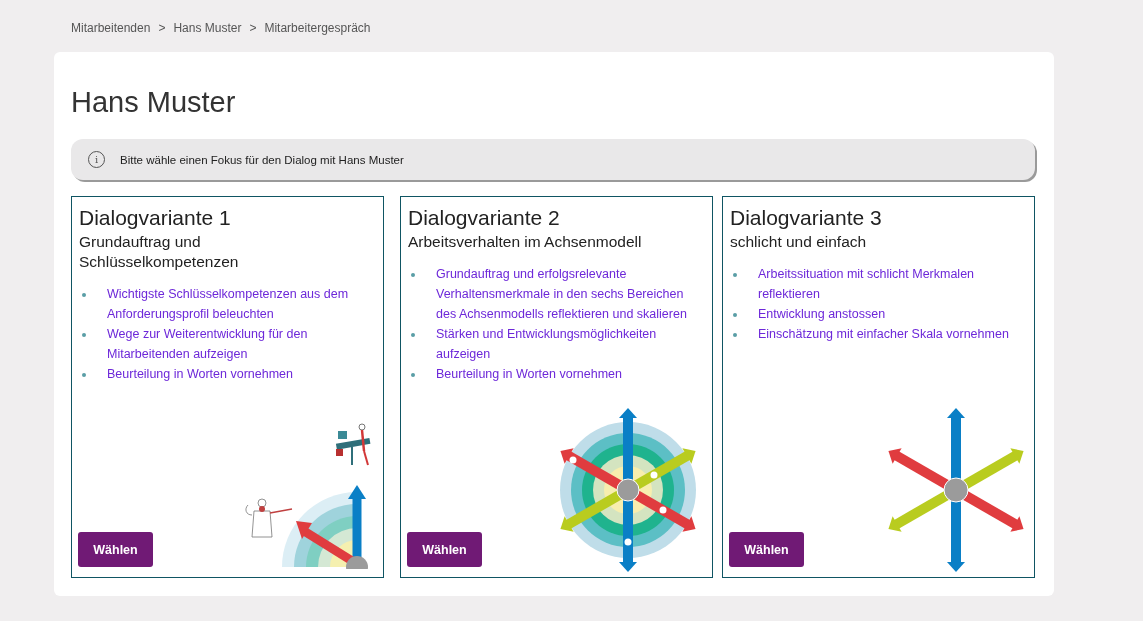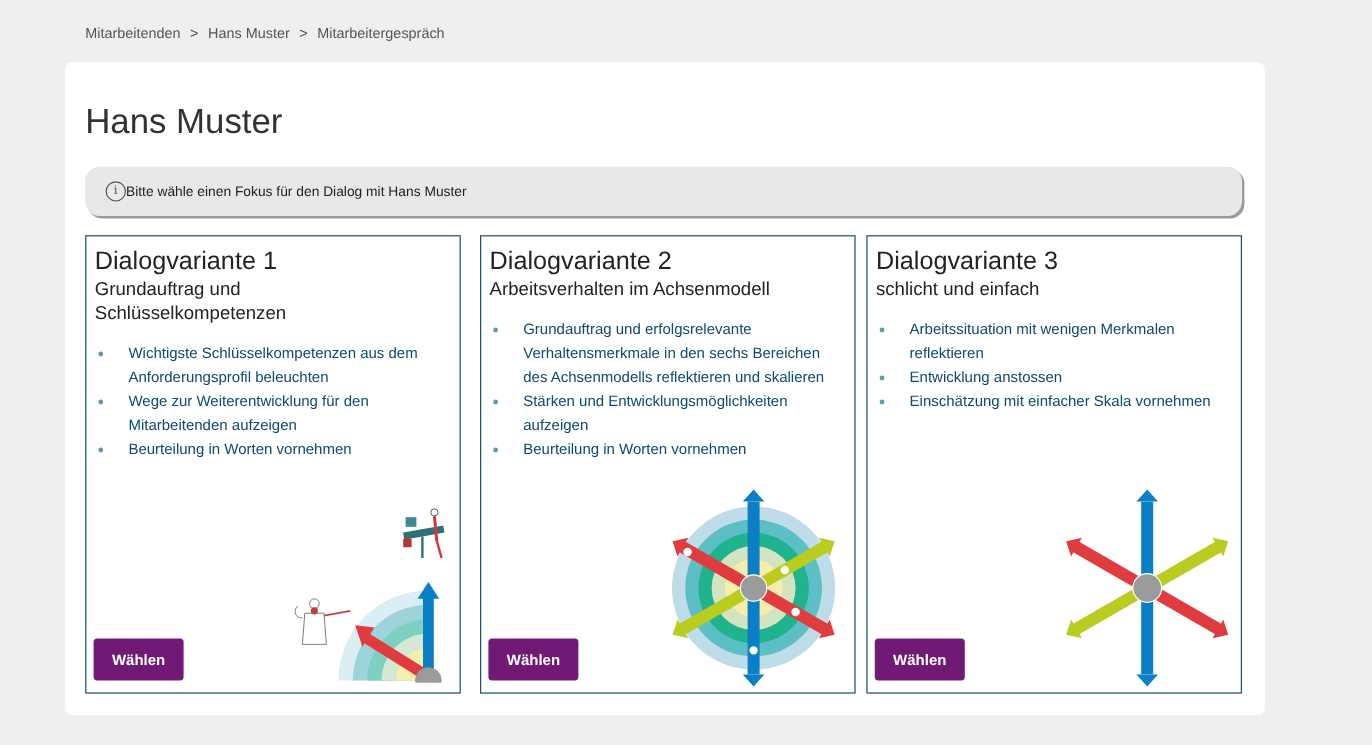--- a/index.html
+++ b/index.html
@@ -29,30 +29,30 @@
     position:absolute; left:17px; top:87px; width:964px; height:41px;
     background:#e9e8e9; border-radius:12px;
     box-shadow:2px 2px 0 #9a9a9a;
     display:flex; align-items:center;
   }
   .info-icon {
     margin-left:17px; width:15px; height:15px; border:1.3px solid #555;
     border-radius:50%; display:flex; align-items:center; justify-content:center;
     font-size:10px; color:#555; font-family:"DejaVu Serif", serif; line-height:1;
   }
-  .info-text { margin-left:0; font-size:11.5px; color:#222;text-align:center; }
+  .info-text { margin-left:15px; font-size:11.5px; color:#222;text-align:center; }
   .card {
     position:absolute; top:144px; width:313px; height:382px;
     border:1px solid #0f5563; box-sizing:border-box; background:#fff;
   }
   .card-kicker { position:absolute; left:7px; top:9px; font-size:21px; color:#222; }
   .card-title { position:absolute; left:7px; top:35px; font-size:15.5px; color:#222; line-height:20px; width:290px; }
   .card ul {
     position:absolute; left:7px; margin:0; padding:0; list-style:none;
-    font-size:12.5px; line-height:20px; color:#0c4a6e; width:295px;
+    font-size:12.5px; line-height:20px; color:#6d28d9; width:295px;
   }
   .card li { position:relative; padding-left:28px; }
   .card li::before {
     content:""; position:absolute; left:3px; top:9px; width:4px; height:4px;
     border-radius:50%; background:#5a9ea6;
   }
   .btn {
     position:absolute; left:6px; bottom:10px; width:75px; height:35px;
     background:#701a75; color:#fff; border:none; border-radius:3px;
     font-family:"Liberation Sans", sans-serif; font-weight:bold; font-size:12.5px;
@@ -161,21 +161,21 @@
         <circle cx="0" cy="52" r="3.5" fill="#fff"></circle>
       </g>
     </svg>
     <button class="btn">Wählen</button>
   </div>
 
   <div class="card" style="left:668px;">
     <div class="card-kicker">Dialogvariante 3</div>
     <div class="card-title">schlicht und einfach</div>
     <ul style="top:67px;">
-      <li>Arbeitssituation mit wenigen Merkmalen reflektieren</li>
+      <li>Arbeitssituation mit schlicht Merkmalen reflektieren</li>
       <li>Entwicklung anstossen</li>
       <li>Einschätzung mit einfacher Skala vornehmen</li>
     </ul>
     <svg class="illus" style="left:158px; top:210px;" width="150" height="166" viewBox="0 0 150 166">
       <g transform="translate(75,83)">
         <g transform="rotate(30)">
           <rect x="-70" y="-5" width="140" height="10" fill="#e03c3f"></rect>
           <polygon points="-78,0 -68,-9 -68,9" fill="#e03c3f"></polygon>
           <polygon points="78,0 68,-9 68,9" fill="#e03c3f"></polygon>
         </g>

